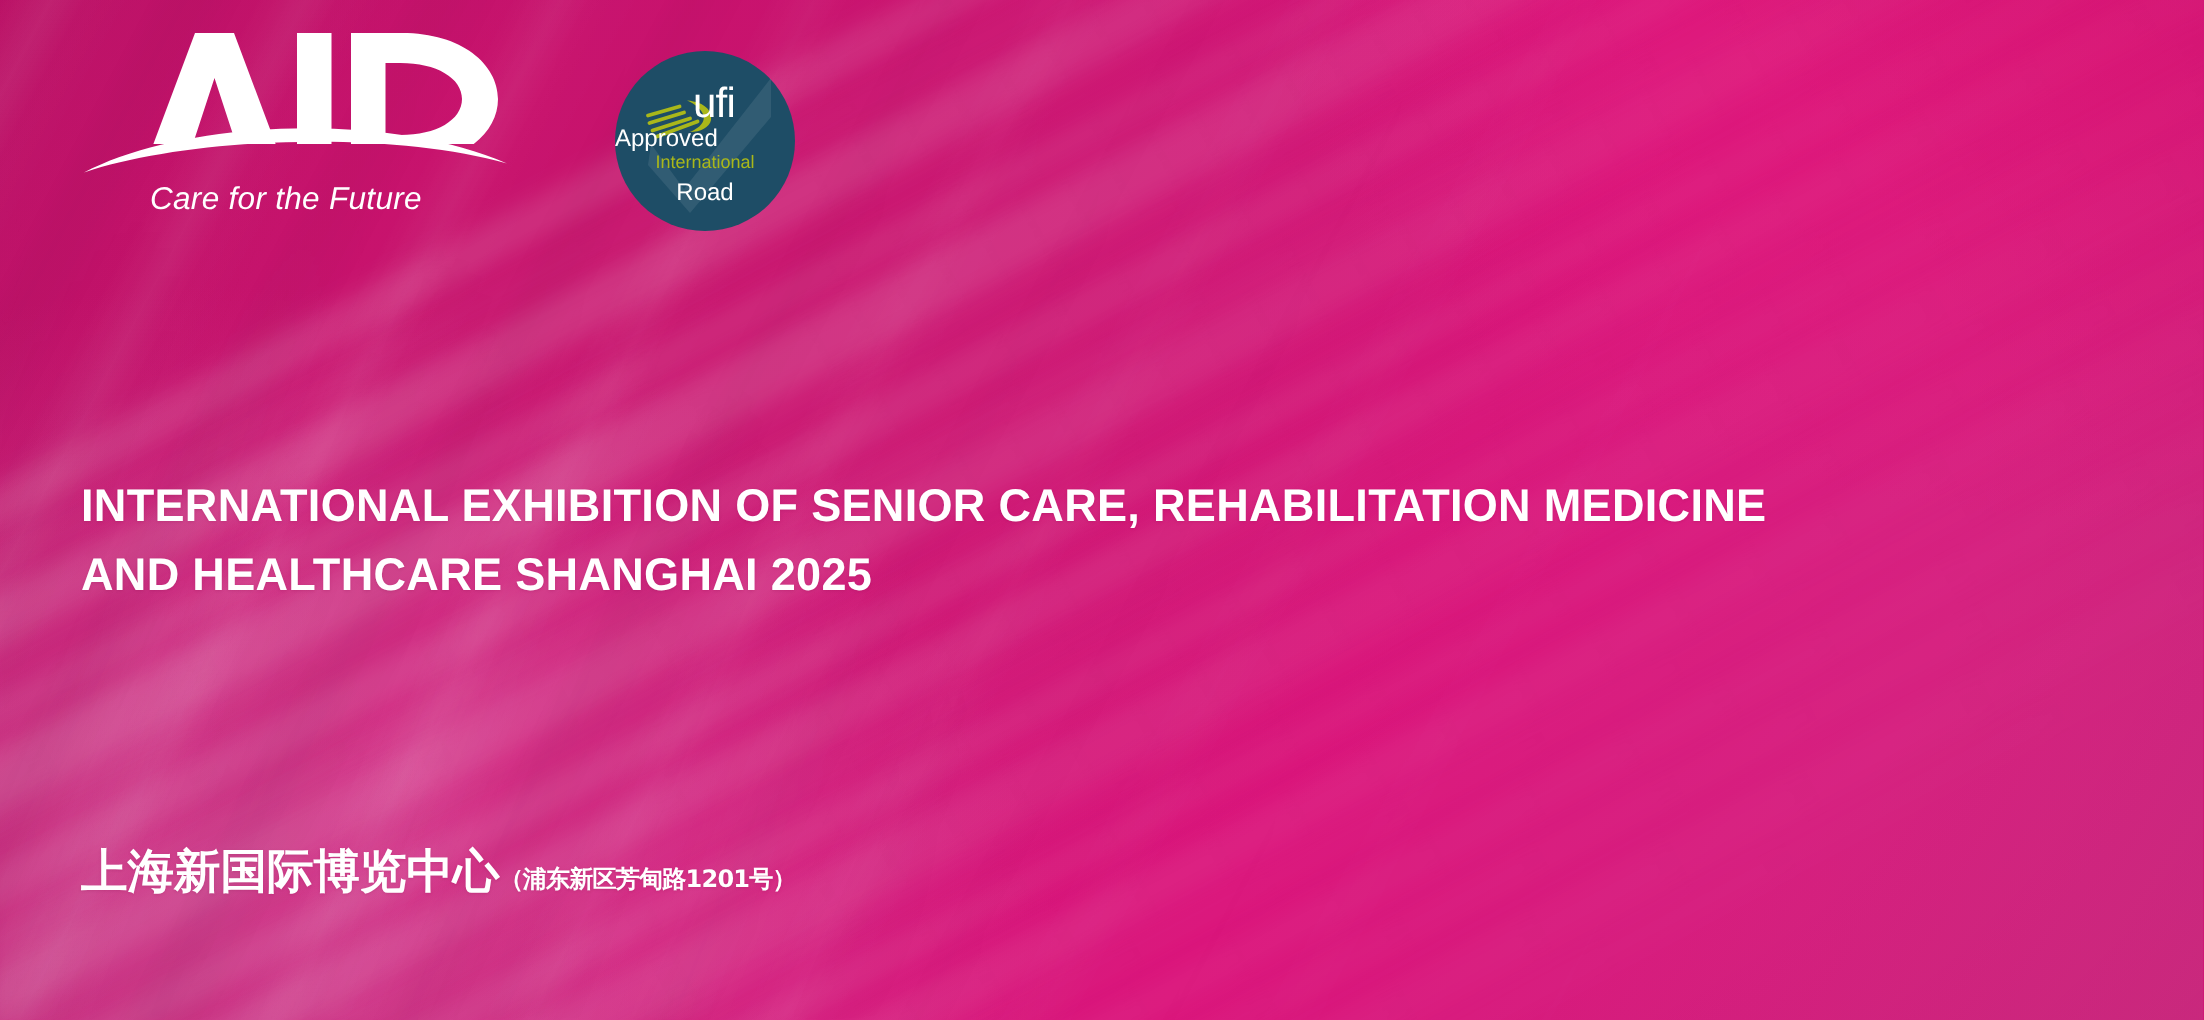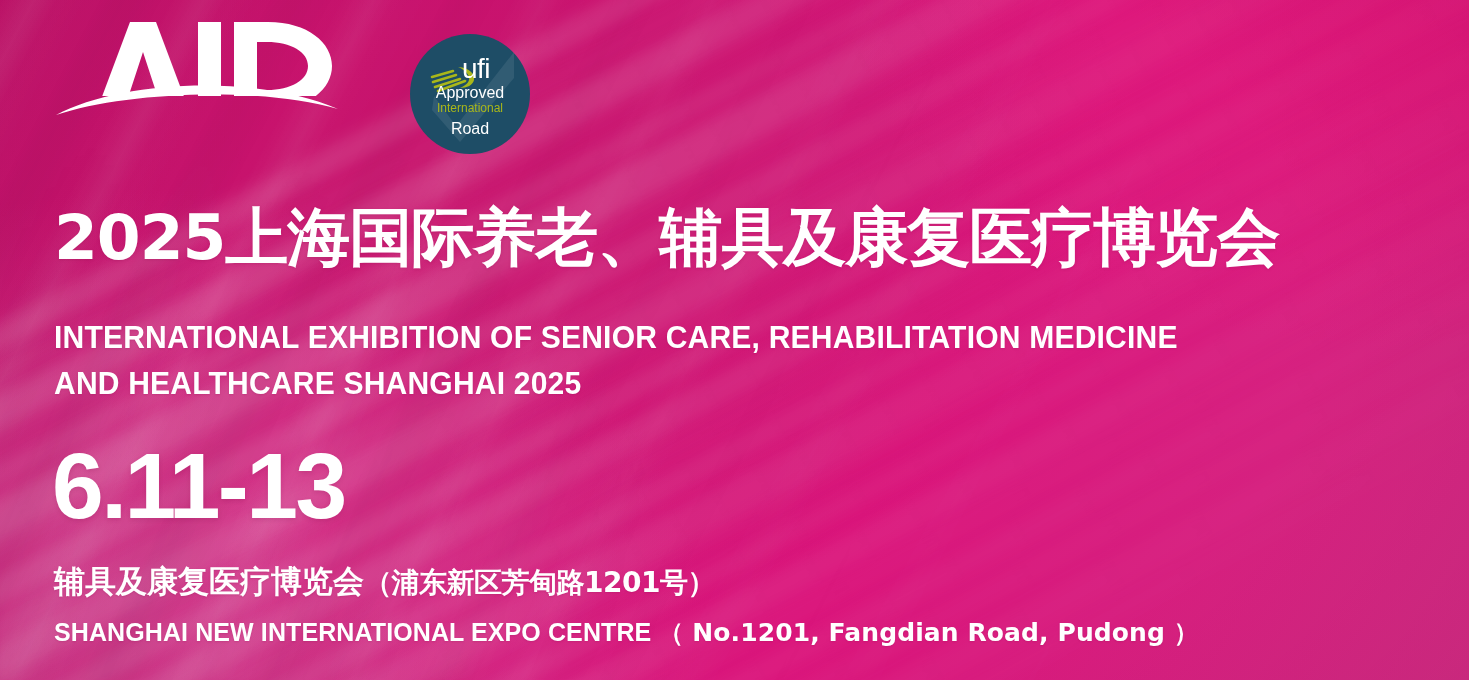--- a/index.html
+++ b/index.html
@@ -86,21 +86,21 @@
     letter-spacing:-2.5px;color:#fff;
     text-shadow:0 2px 4px rgba(120,0,62,.16);
   }
   .venue-cn{
     position:absolute;left:54px;top:566px;
     font-family:"DejaVu Sans","Liberation Sans",sans-serif;
     font-weight:700;color:#fff;white-space:nowrap;
     font-size:31px;line-height:1;
     text-shadow:0 1px 2px rgba(120,0,62,.16);
   }
-  .venue-cn .addr{font-size:28px;letter-spacing:-.5px;}
+  .venue-cn .addr{font-size:16px;letter-spacing:-.5px;}
   .venue-en{
     position:absolute;left:54px;top:620px;
     font-weight:700;font-size:25px;line-height:1;
     letter-spacing:.1px;color:#fff;white-space:nowrap;
     text-shadow:0 1px 2px rgba(120,0,62,.16);
   }
   .venue-en .paren{font-family:"DejaVu Sans","Liberation Sans",sans-serif;}
 </style>
 </head>
 <body>
@@ -151,57 +151,52 @@
           <path d="M45 96 L78 8 L104 8 L137 96 L110 96 L91 38 L72 96 Z" fill="#ffffff"></path>
 
           <rect x="146" y="8" width="23" height="88" fill="#ffffff"></rect>
 
           <path d="M182 8 L216 8 C256 8 280 29 280 52 C280 75 256 96 216 96 L182 96 Z
                    M205 28 L205 76 L215 76 C239 76 256 66 256 52 C256 38 239 28 215 28 Z" fill="#ffffff" fill-rule="evenodd"></path>
         </g>
 
         <path d="M4 101 C70 66 205 60 286 95 C205 72 72 78 4 101 Z" fill="#ffffff"></path>
       </svg>
+      <div style="position:absolute;left:48px;top:107px;font-style:italic;font-weight:400;font-size:21px;color:#fff;letter-spacing:.2px;white-space:nowrap;">Care for the Future</div>
     </div>
 
     <div class="ufi-badge">
       <svg viewBox="0 0 120 120" width="120" height="120" aria-hidden="true">
         <circle cx="60" cy="60" r="60" fill="#1E4D66"></circle>
 
         <path d="M24 62 L46 92 L104 18 L104 44 L50 108 L22 76 Z" fill="#ffffff" opacity="0.085"></path>
 
         <g stroke="#A9B71A" stroke-width="2.6" stroke-linecap="round" fill="none">
           <path d="M22 43 L43 37"></path>
           <path d="M23 48 L46 41"></path>
           <path d="M25 53 L50 45"></path>
           <path d="M28 57 L55 47"></path>
         </g>
         <path d="M48 33 C60 34 65 40 64 46 C63 51 57 54 50 54 C57 51 60 47 59 43 C58 39 53 35 48 33 Z" fill="#A9B71A"></path>
       </svg>
       <div style="position:absolute;left:0;top:0;width:120px;height:120px;">
         <div style="position:absolute;left:52px;top:21px;font-weight:400;font-size:28px;line-height:1;color:#fff;letter-spacing:-.5px;">ufi</div>
-        <div style="position:absolute;left:0;top:50px;width:120px;text-align:center;font-size:16px;line-height:1.16;color:#fff;">Approved</div>
+        <div style="position:absolute;left:0;top:50px;width:120px;text-align:left;font-size:16px;line-height:1.16;color:#fff;">Approved</div>
         <div style="position:absolute;left:0;top:68px;width:120px;text-align:center;font-size:12px;line-height:1.16;color:#A9B71A;">International</div>
         <div style="position:absolute;left:0;top:86px;width:120px;text-align:center;font-size:16px;line-height:1.16;color:#fff;">Road</div>
       </div>
     </div>
 
   </div>
 
-  <div class="cn-title">2025上海国际养老、辅具及康复医疗博览会</div>
 
   <div class="en-title">
     <span class="l1">INTERNATIONAL EXHIBITION OF SENIOR CARE, REHABILITATION MEDICINE</span>
     <span class="l2">AND HEALTHCARE SHANGHAI 2025</span>
   </div>
 
-  <div class="date">6.11-13</div>
 
   <div class="venue-cn">
-    <span>辅具及康复医疗博览会</span><span class="addr">（浦东新区芳甸路1201号）</span>
+    <span>上海新国际博览中心</span><span class="addr">（浦东新区芳甸路1201号）</span>
   </div>
 
-  <div class="venue-en">
-    <span>SHANGHAI NEW INTERNATIONAL EXPO CENTRE</span>
-    <span class="paren">（ No.1201, Fangdian Road, Pudong ）</span>
-  </div>
 
 </div>
 
 </body></html>

